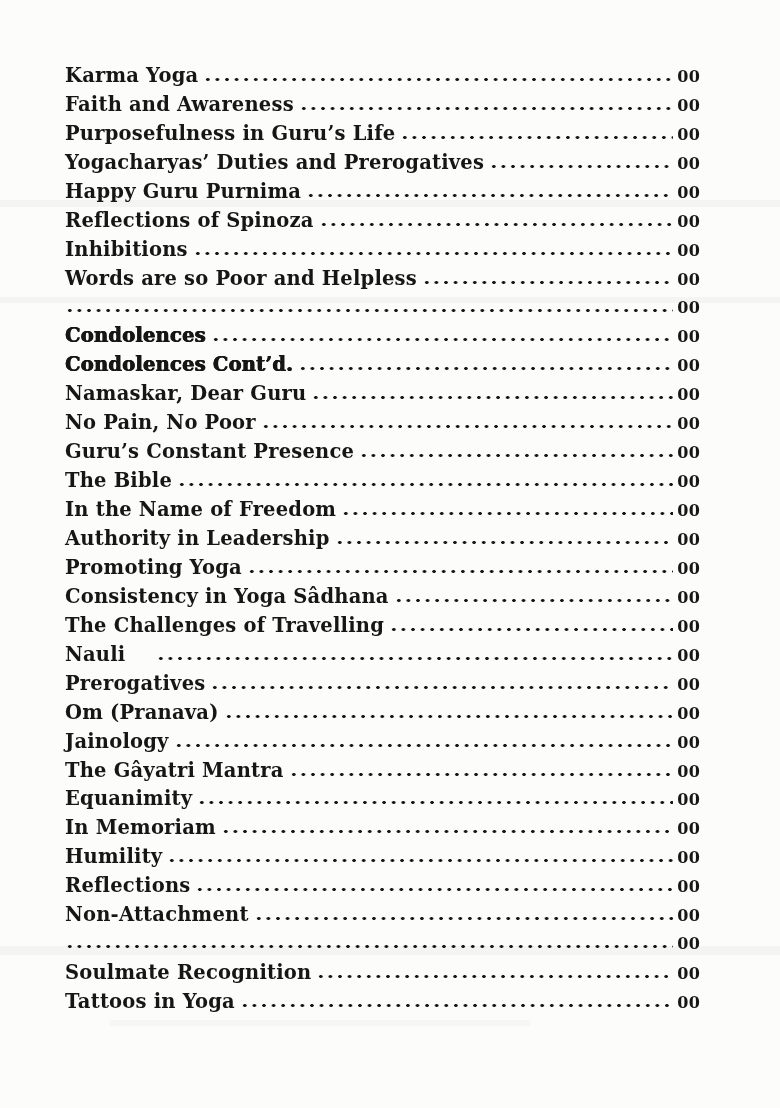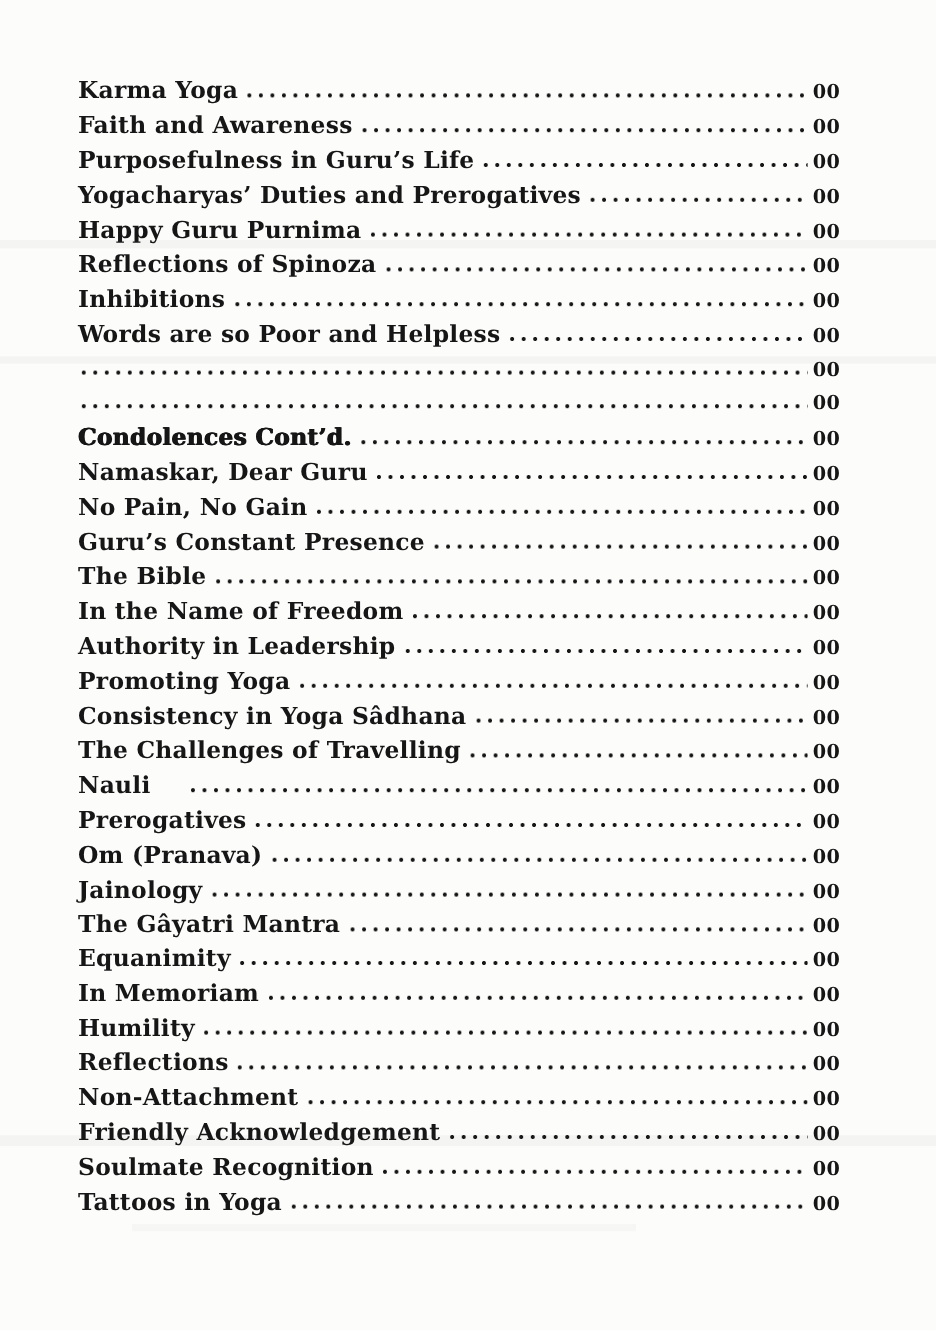--- a/index.html
+++ b/index.html
@@ -118,35 +118,36 @@
       <div class="toc-row">
     <span class="toc-title">Words are so Poor and Helpless</span>
     <span class="dot-leader"></span>
     <span class="toc-page">00</span>
   </div>
       <div class="toc-row heavy">
     <span class="dot-leader"></span>
     <span class="toc-page">00</span>
   </div>
       <div class="toc-row heavy">
+    <span class="toc-title">Condolences</span>
     <span class="dot-leader"></span>
     <span class="toc-page">00</span>
   </div>
       <div class="toc-row heavy">
     <span class="toc-title">Condolences Cont’d.</span>
     <span class="dot-leader"></span>
     <span class="toc-page">00</span>
   </div>
       <div class="toc-row">
     <span class="toc-title">Namaskar, Dear Guru</span>
     <span class="dot-leader"></span>
     <span class="toc-page">00</span>
   </div>
       <div class="toc-row">
-    <span class="toc-title">No Pain, No Gain</span>
+    <span class="toc-title">No Pain, No Poor</span>
     <span class="dot-leader"></span>
     <span class="toc-page">00</span>
   </div>
       <div class="toc-row">
     <span class="toc-title">Guru’s Constant Presence</span>
     <span class="dot-leader"></span>
     <span class="toc-page">00</span>
   </div>
       <div class="toc-row">
     <span class="toc-title">The Bible</span>
@@ -222,21 +223,20 @@
     <span class="toc-title">Reflections</span>
     <span class="dot-leader"></span>
     <span class="toc-page">00</span>
   </div>
       <div class="toc-row">
     <span class="toc-title">Non-Attachment</span>
     <span class="dot-leader"></span>
     <span class="toc-page">00</span>
   </div>
       <div class="toc-row">
-    <span class="toc-title">Friendly Acknowledgement</span>
     <span class="dot-leader"></span>
     <span class="toc-page">00</span>
   </div>
       <div class="toc-row">
     <span class="toc-title">Soulmate Recognition</span>
     <span class="dot-leader"></span>
     <span class="toc-page">00</span>
   </div>
       <div class="toc-row">
     <span class="toc-title">Tattoos in Yoga</span>

